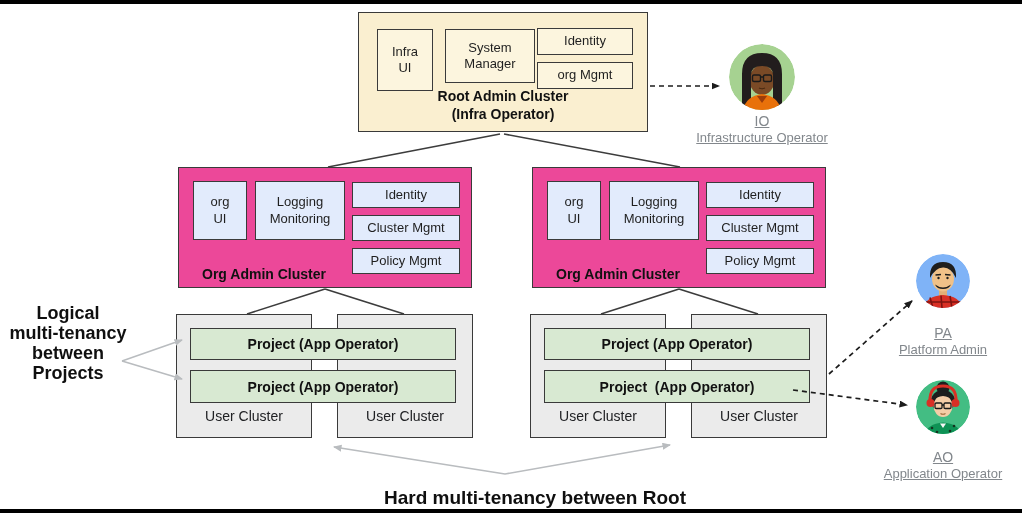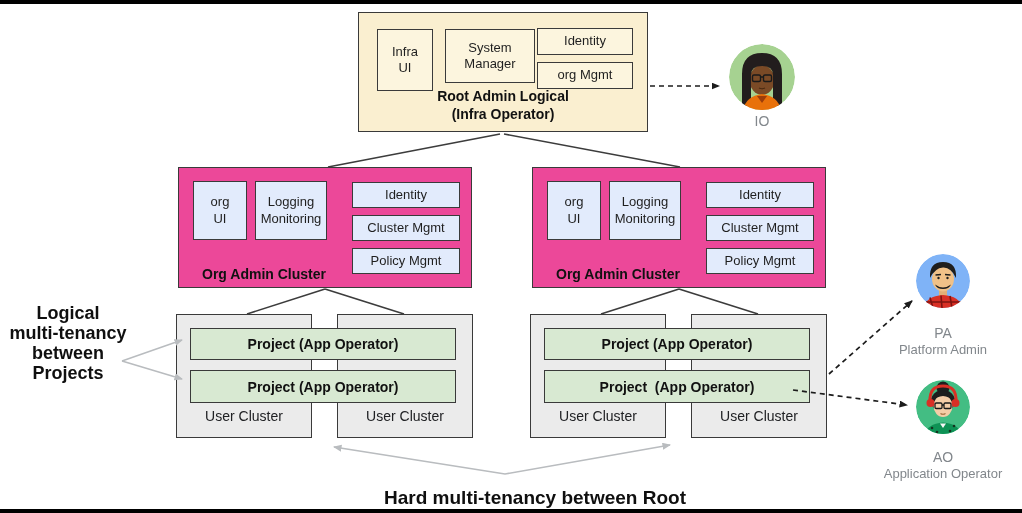--- a/index.html
+++ b/index.html
@@ -35,21 +35,21 @@
   .rc-sysmgr  { left:86px;  top:16px; width:90px; height:54px; }
   .rc-ident   { left:178px; top:15px; width:96px; height:27px; }
   .rc-orgmgmt { left:178px; top:49px; width:96px; height:27px; }
   .rc-title {
     position:absolute; left:0; right:0; bottom:8px; text-align:center;
     font-size:14px; font-weight:bold; color:#111; white-space:pre-line; line-height:1.3;
   }
 
   
   .oc-orgui   { left:14px;  top:13px; width:54px;  height:59px; }
-  .oc-logging { left:76px;  top:13px; width:72px;  height:59px; }
+  .oc-logging { left:76px;  top:13px; width:90px;  height:59px; }
   .oc-ident   { left:173px; top:14px; width:108px; height:26px; }
   .oc-clmgmt  { left:173px; top:47px; width:108px; height:26px; }
   .oc-pomgmt  { left:173px; top:80px; width:108px; height:26px; }
   .oc-title {
     position:absolute; left:10px; top:98px; width:150px; text-align:center;
     font-size:14px; font-weight:bold; color:#111;
   }
 
   .project-bar {
     position:absolute; z-index:3; background:#D8E9D2; border:1.5px solid #3a3a3a;
@@ -75,41 +75,41 @@
   }
   .annotation-bottom {
     left:355px; top:487px; width:360px; font-size:19px;
   }
 
   .overlay { position:absolute; left:0; top:0; z-index:5; pointer-events:none; }
 
   .persona { position:absolute; z-index:4; }
   .persona .avatar { display:block; }
   .persona-labels {
-    position:absolute; text-align:center; color:#82878C; z-index:4;
+    position:absolute; text-align:center; color:#82878C; z-index:4;text-decoration:underline;
   }
   .persona-abbr { font-size:14px; line-height:17px; }
   .persona-role { font-size:13px; line-height:16px; }
 </style>
 </head>
 <body>
 
 <div class="canvas">
 
   <div class="edge-bar top"></div>
   <div class="edge-bar bottom"></div>
 
   <div class="box cluster root-cluster">
     <div class="component rc-infra">Infra
 UI</div>
     <div class="component rc-sysmgr">System
 Manager</div>
     <div class="component rc-ident">Identity</div>
     <div class="component rc-orgmgmt">org Mgmt</div>
-    <div class="rc-title">Root Admin Logical
+    <div class="rc-title">Root Admin Cluster
 (Infra Operator)</div>
   </div>
 
   <div class="box cluster org-cluster org-left">
     <div class="component oc-orgui">org
 UI</div>
     <div class="component oc-logging">Logging
 Monitoring</div>
     <div class="component oc-ident">Identity</div>
     <div class="component oc-clmgmt">Cluster Mgmt</div>
@@ -203,20 +203,21 @@
         <rect x="34.5" y="31" width="8" height="6.5" rx="1.5" fill="none" stroke="#1a1a1a" stroke-width="1.4"></rect>
         <line x1="31.5" y1="33" x2="34.5" y2="33" stroke="#1a1a1a" stroke-width="1.4"></line>
         <path d="M30,44 Q33,45.5 36,44" stroke="#4a2a12" stroke-width="1.2" fill="none"></path>
         <path d="M14,66 Q17,52 33,50 Q49,52 52,66 Z" fill="#E8710A"></path>
         <path d="M28,52 L33,59 L38,52 Z" fill="#9C3D0A"></path>
       </g>
     </svg>
   </div>
   <div class="persona-labels" style="left:662px; top:113px; width:200px;">
     <div class="persona-abbr">IO</div>
+    <div class="persona-role">Infrastructure Operator</div>
   </div>
 
   <div class="persona" style="left:916px; top:254px;">
     <svg class="avatar" width="54" height="54" viewBox="0 0 54 54">
       <defs>
           <clipPath id="clip-pa">
             <circle cx="27" cy="27" r="27"></circle>
           </clipPath>
         </defs>
       <g clip-path="url(#clip-pa)">

